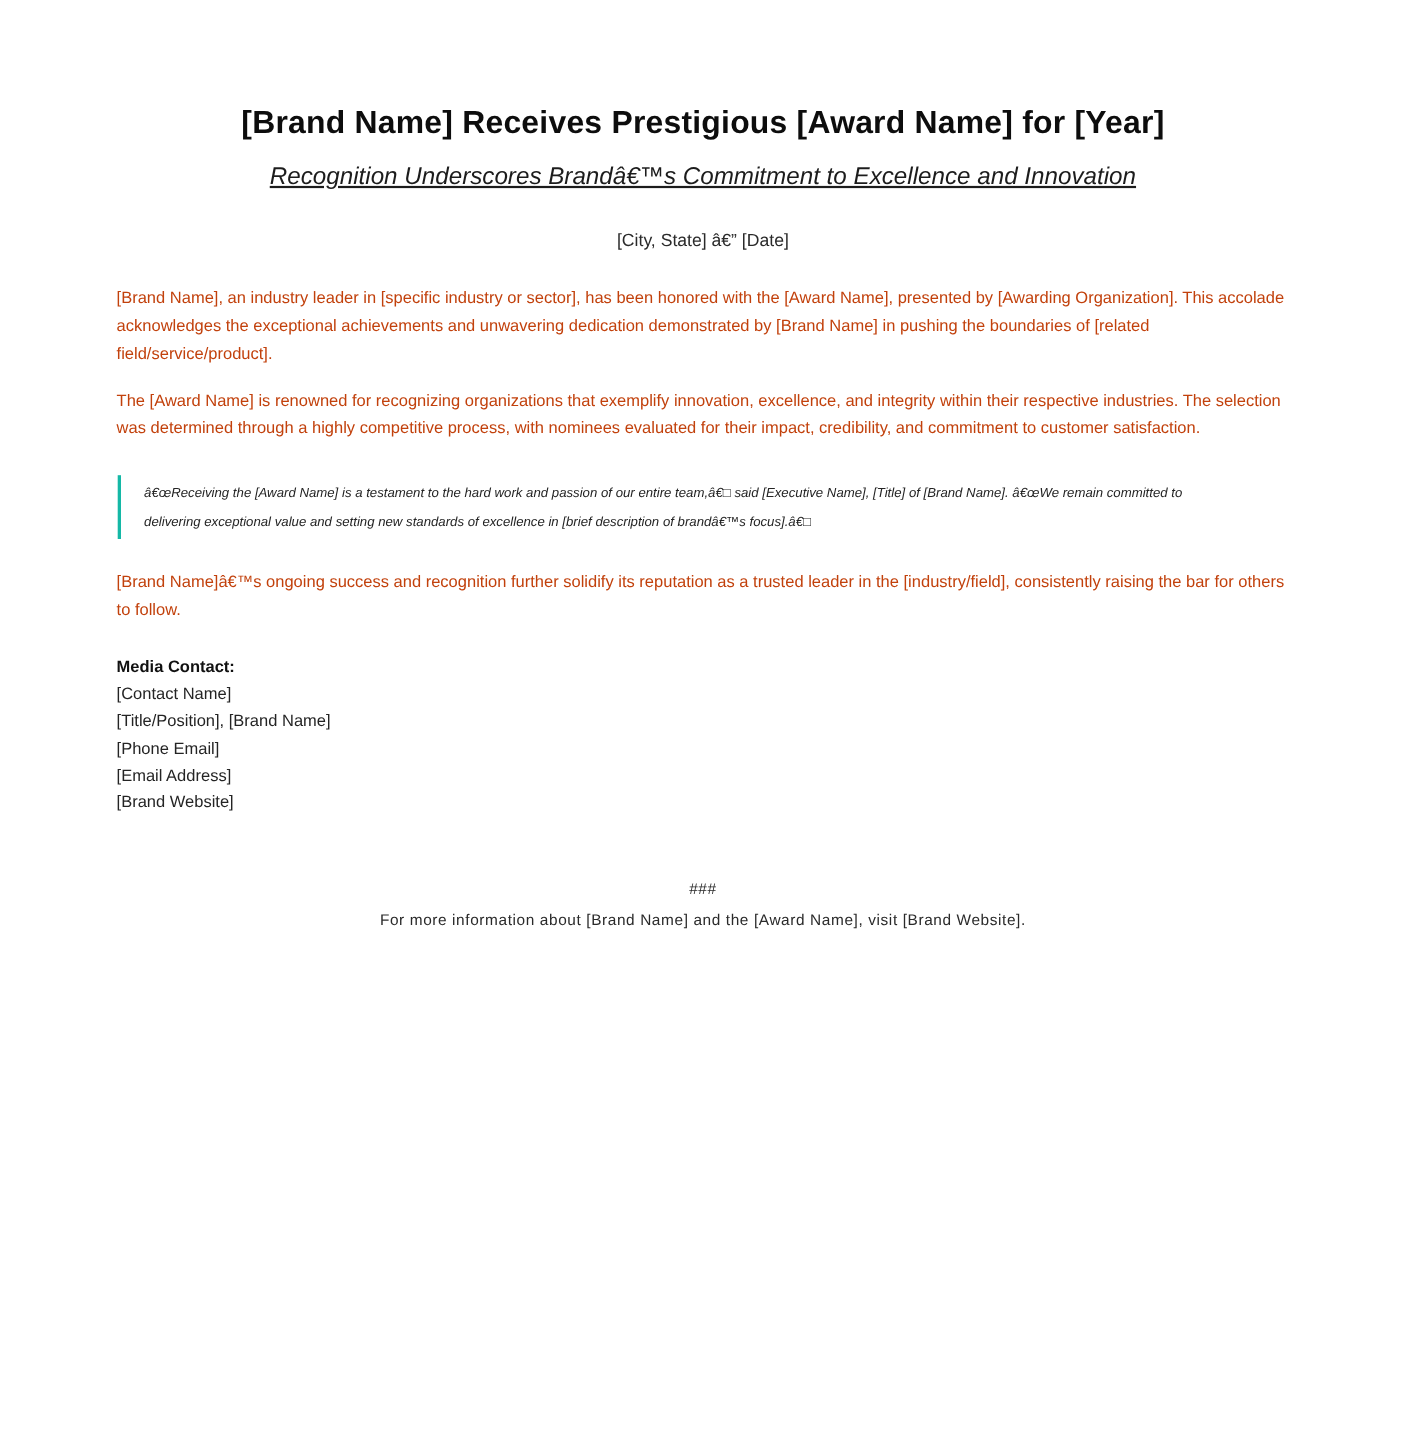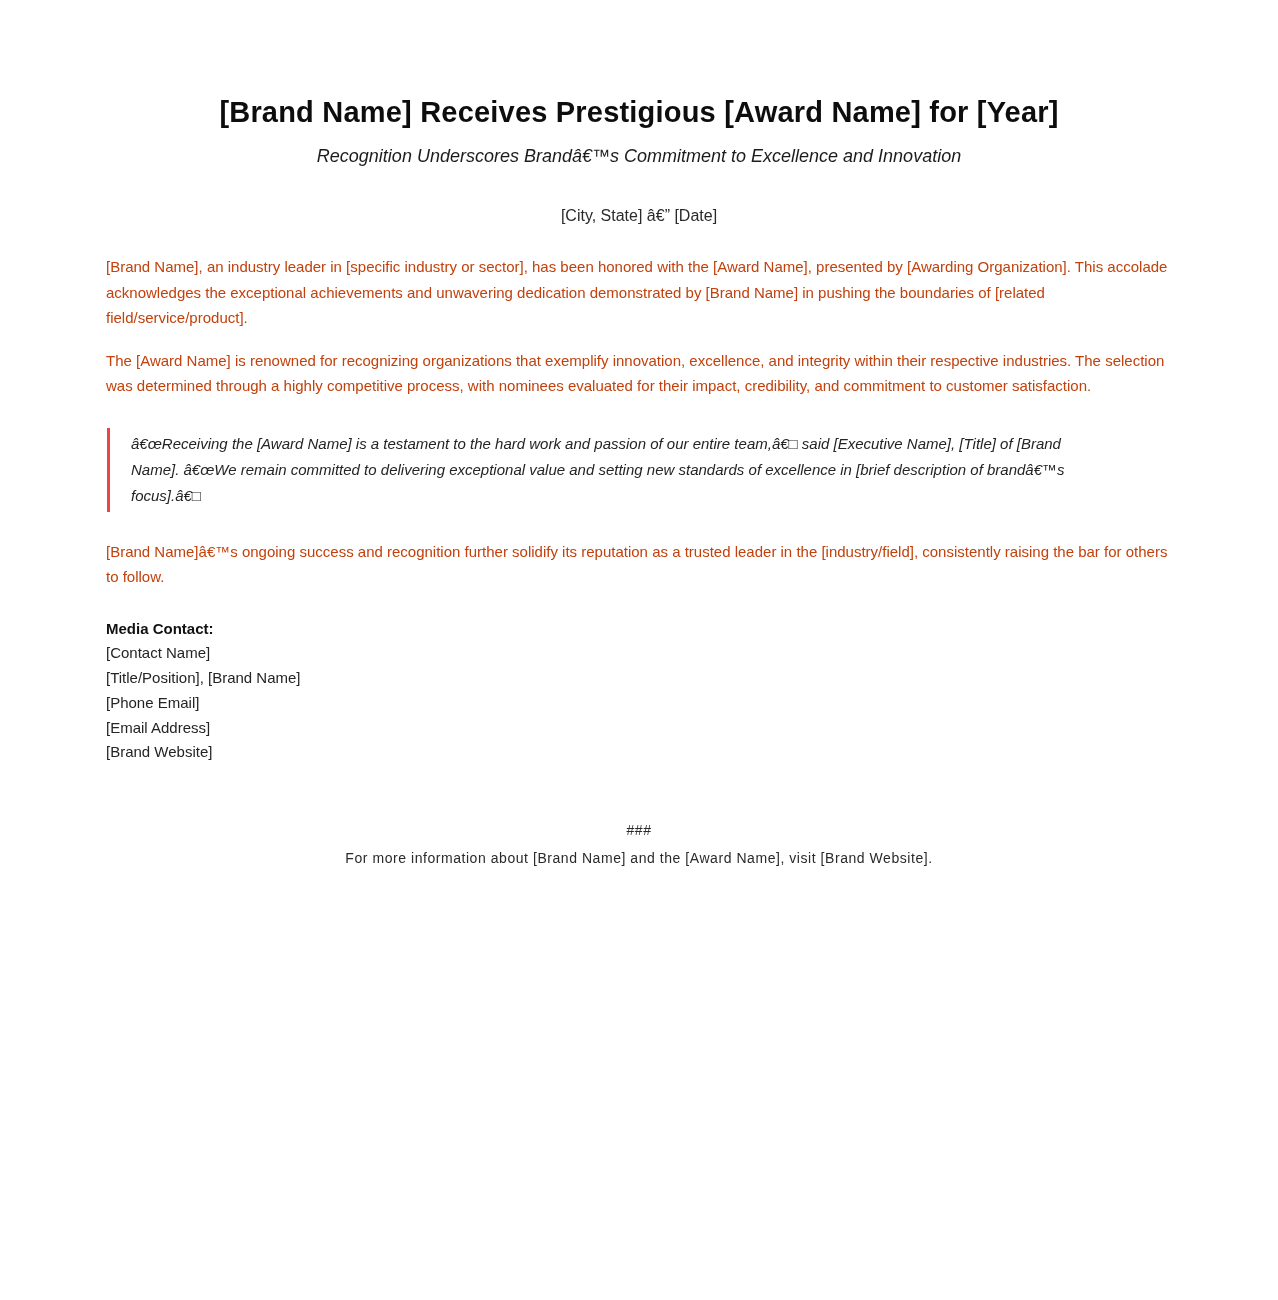--- a/index.html
+++ b/index.html
@@ -12,58 +12,59 @@
     width: 1278px;
     height: 1300px;
     box-sizing: border-box;
     padding: 0 106px;
     background: #ffffff;
     font-family: "Liberation Sans", "DejaVu Sans", sans-serif;
     color: #242424;
     overflow: hidden;
   }
   .doc-title {
-    margin: 95px 0 16px 0;
+    margin: 95px 0 4px 0;
     font-size: 29px;
     line-height: 34px;
     font-weight: 700;
     text-align: center;
     color: #0d0d0d;
     letter-spacing: 0.2px;
   }
   .doc-subtitle {
-    margin-top: 4px;
-    font-size: 18px;
+    margin-top: 20px;
+    font-size: 22px;
     line-height: 22px;
     font-style: italic;
     text-align: center;
     color: #1c1c1c;
+    text-decoration: underline;
   }
   .dateline {
     margin-top: 39px;
     font-size: 16px;
     line-height: 20px;
     text-align: center;
     color: #2a2a2a;
   }
   .body-copy {
     margin-top: 28px;
   }
   .body-copy p {
     margin: 0 0 17px 0;
     font-size: 15px;
     line-height: 25.5px;
     color: #c2410c;
   }
   blockquote.pull-quote {
     margin: 29px 0 27px 1px;
     padding: 3px 60px 3px 21px;
-    border-left: 3px solid #ef4444;
+    border-left: 3px solid #14b8a6;
     font-style: italic;
-    font-size: 15px;
+    font-size: 12px;
     line-height: 26px;
     color: #242424;
   }
   .media-contact {
     margin-top: 27px;
     font-size: 15px;
     line-height: 24.8px;
     color: #242424;
   }
   .media-contact .mc-heading {

